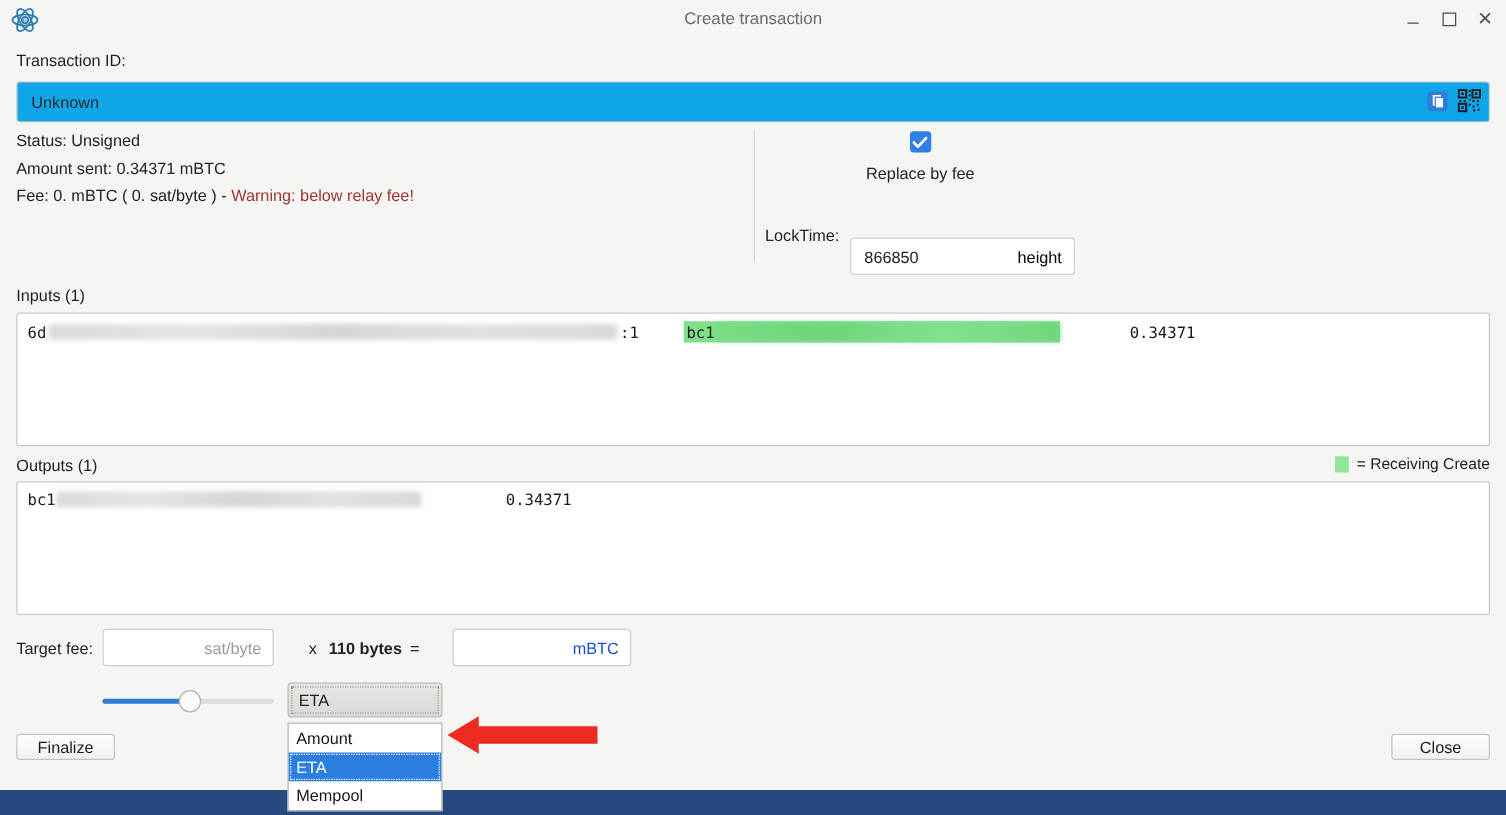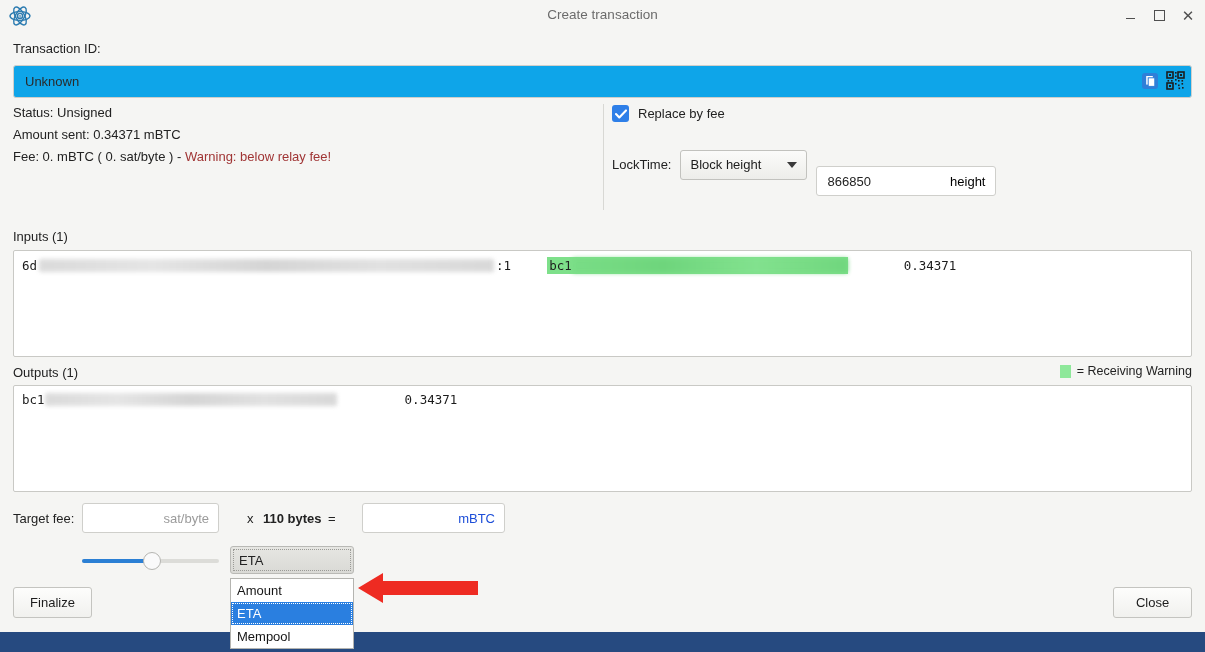--- a/index.html
+++ b/index.html
@@ -54,21 +54,21 @@
 
   
   .info-left { position: absolute; left: 13px; top: 105px; width: 575px; }
   .info-left div { margin-bottom: 7px; font-size: 13px; }
   .warn { color: #a03535; }
   .vdivider { position: absolute; left: 603px; top: 104px; width: 1px; height: 106px; background: #d8d8d4; }
 
   .info-right { position: absolute; left: 612px; top: 105px; }
   .size-row { font-size: 13px; margin-bottom: 8px; }
 
-  .rbf-row { display: flex; align-items: center; gap: 9px; margin-bottom: 11px; }
+  .rbf-row { display: flex; align-items: center; gap: 9px; margin-bottom: 11px; flex-direction: column; }
   .checkbox {
     width: 17px; height: 17px; border-radius: 3px; background: #2e7fe8;
     display: flex; align-items: center; justify-content: center;
   }
   .checkbox svg { display: block; }
 
   .lock-row { display: flex; align-items: center; gap: 9px; }
   .combo {
     height: 30px; border: 1px solid #c2c2be; border-radius: 3px;
     background: linear-gradient(#fbfbfa, #ededea);
@@ -160,21 +160,21 @@
   .dd-item.selected::after {
     content: ""; position: absolute; left: 1px; top: 1px; right: 1px; bottom: 1px;
     border: 1px dotted #ffffff;
   }
 
   
   .arrow { position: absolute; left: 357px; top: 571px; width: 122px; height: 34px; z-index: 30; }
 
   
   .btn {
-    position: absolute; height: 31px; border: 1px solid #c4c4c0; border-radius: 3px;
+    position: absolute; height: 21px; border: 1px solid #c4c4c0; border-radius: 3px;
     background: linear-gradient(#fdfdfc, #f1f1ee);
     display: flex; align-items: center; justify-content: center; font-size: 13px; color: #1d1d1d;
   }
   .btn-finalize { left: 13px; top: 587px; width: 79px; }
   .btn-close { left: 1113px; top: 587px; width: 79px; }
 
   
   .taskbar { position: absolute; left: 0; top: 632px; width: 1205px; height: 20px; background: #264a80; }
 </style>
 </head>
@@ -252,24 +252,20 @@
     <div class="rbf-row">
       <span class="checkbox">
         <svg width="12" height="10" viewBox="0 0 12 10">
             <path d="M1 5 L4.3 8.4 L11 1.4" stroke="#ffffff" stroke-width="2.1" fill="none" stroke-linecap="round" stroke-linejoin="round"></path>
           </svg>
       </span>
       <span class="lbl">Replace by fee</span>
     </div>
     <div class="lock-row">
       <span class="lbl">LockTime:</span>
-      <span class="combo lock-combo">
-        <span class="cb-text">Block height</span>
-        <span class="caret"></span>
-      </span>
       <span class="height-field">
         <span>866850</span>
         <span class="ph">height</span>
       </span>
     </div>
   </div>
 
   <div class="sec-label" style="left:13px; top:229px;">Inputs (1)</div>
   <div class="listbox" style="left:13px; top:250px; width:1179px; height:107px;">
     <div class="row" style="left:8px; top:6px;">
@@ -280,21 +276,21 @@
         <span class="mono">bc1</span>
         <span class="blurtext" style="width:276px;"></span>
       </span>
       <span class="mono" style="margin-left:56px;">0.34371</span>
     </div>
   </div>
 
   <div class="sec-label" style="left:13px; top:365px;">Outputs (1)</div>
   <div class="legend">
     <span class="legend-swatch"></span>
-    <span>= Receiving Warning</span>
+    <span>= Receiving Create</span>
   </div>
   <div class="listbox" style="left:13px; top:385px; width:1179px; height:107px;">
     <div class="row" style="left:8px; top:6px;">
       <span class="mono">bc1</span>
       <span class="blurtext" style="width:292px;"></span>
       <span class="mono" style="margin-left:68px;">0.34371</span>
     </div>
   </div>
 
   <div class="lbl tf-label">Target fee:</div>

